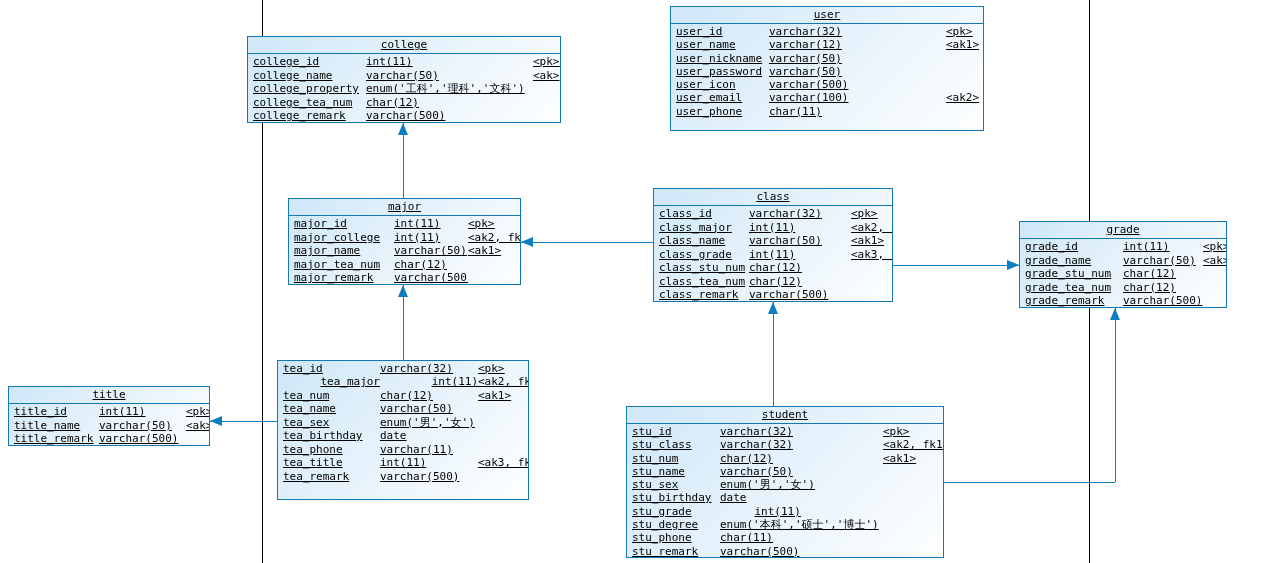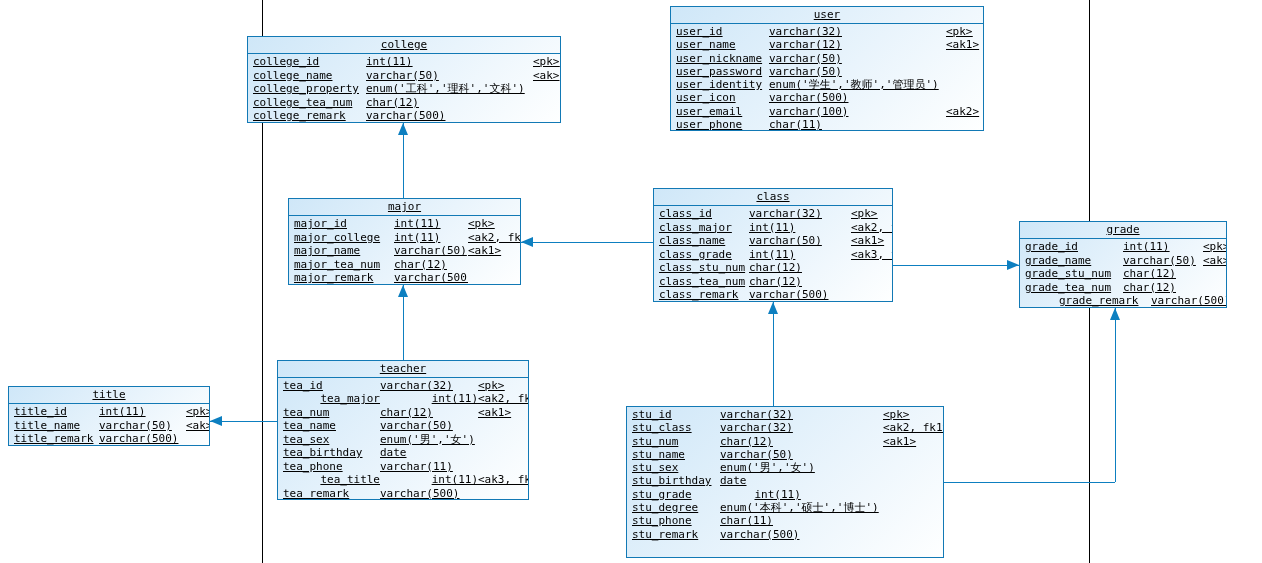--- a/index.html
+++ b/index.html
@@ -79,25 +79,20 @@
           <span class="c-name" style="width: 93px;">user_nickname</span>
           <span class="c-type" style="width: 177px;">varchar(50)</span>
           <span class="c-key"></span>
         </div>
         <div class="trow" style="line-height: 13.25px; height: 13.25px;">
           <span class="c-name" style="width: 93px;">user_password</span>
           <span class="c-type" style="width: 177px;">varchar(50)</span>
           <span class="c-key"></span>
         </div>
         <div class="trow" style="line-height: 13.25px; height: 13.25px;">
-          <span class="c-name" style="width: 93px;">user_identity</span>
-          <span class="c-type" style="width: 177px;">enum('学生','教师','管理员')</span>
-          <span class="c-key"></span>
-        </div>
-        <div class="trow" style="line-height: 13.25px; height: 13.25px;">
           <span class="c-name" style="width: 93px;">user_icon</span>
           <span class="c-type" style="width: 177px;">varchar(500)</span>
           <span class="c-key"></span>
         </div>
         <div class="trow" style="line-height: 13.25px; height: 13.25px;">
           <span class="c-name" style="width: 93px;">user_email</span>
           <span class="c-type" style="width: 177px;">varchar(100)</span>
           <span class="c-key">&lt;ak2&gt;</span>
         </div>
         <div class="trow" style="line-height: 13.25px; height: 13.25px;">
@@ -224,28 +219,27 @@
           <span class="c-name" style="width: 98px;">grade_stu_num</span>
           <span class="c-type" style="width: 80px;">char(12)</span>
           <span class="c-key"></span>
         </div>
         <div class="trow" style="line-height: 13.6px; height: 13.6px;">
           <span class="c-name" style="width: 98px;">grade_tea_num</span>
           <span class="c-type" style="width: 80px;">char(12)</span>
           <span class="c-key"></span>
         </div>
         <div class="trow" style="line-height: 13.6px; height: 13.6px;">
-          <span class="c-name" style="width: 98px; margin-left: 34px;">grade_remark</span>
+          <span class="c-name" style="width: 98px;">grade_remark</span>
           <span class="c-type" style="width: 80px;">varchar(500)</span>
           <span class="c-key"></span>
         </div>
       </div>
     </div>
     <div class="table" style="left: 277px; top: 360px; width: 252px; height: 140px;">
-      <div class="thead"><span>teacher</span></div>
       <div class="tbody">
         <div class="trow pk" style="line-height: 13.44px; height: 13.44px;">
           <span class="c-name" style="width: 97px;">tea_id</span>
           <span class="c-type" style="width: 98px;">varchar(32)</span>
           <span class="c-key">&lt;pk&gt;</span>
         </div>
         <div class="trow" style="line-height: 13.44px; height: 13.44px; text-align: right;">
           <span class="c-name" style="width: 97px;">tea_major</span>
           <span class="c-type" style="width: 98px;">int(11)</span>
           <span class="c-key">&lt;ak2, fk1&gt;</span>
@@ -268,21 +262,21 @@
         <div class="trow" style="line-height: 13.44px; height: 13.44px;">
           <span class="c-name" style="width: 97px;">tea_birthday</span>
           <span class="c-type" style="width: 98px;">date</span>
           <span class="c-key"></span>
         </div>
         <div class="trow" style="line-height: 13.44px; height: 13.44px;">
           <span class="c-name" style="width: 97px;">tea_phone</span>
           <span class="c-type" style="width: 98px;">varchar(11)</span>
           <span class="c-key"></span>
         </div>
-        <div class="trow" style="line-height: 13.44px; height: 13.44px; text-align: right;">
+        <div class="trow" style="line-height: 13.44px; height: 13.44px;">
           <span class="c-name" style="width: 97px;">tea_title</span>
           <span class="c-type" style="width: 98px;">int(11)</span>
           <span class="c-key">&lt;ak3, fk2&gt;</span>
         </div>
         <div class="trow" style="line-height: 13.44px; height: 13.44px;">
           <span class="c-name" style="width: 97px;">tea_remark</span>
           <span class="c-type" style="width: 98px;">varchar(500)</span>
           <span class="c-key"></span>
         </div>
       </div>
@@ -301,20 +295,21 @@
           <span class="c-key">&lt;ak&gt;</span>
         </div>
         <div class="trow" style="line-height: 13.67px; height: 13.67px;">
           <span class="c-name" style="width: 85px;">title_remark</span>
           <span class="c-type" style="width: 87px;">varchar(500)</span>
           <span class="c-key"></span>
         </div>
       </div>
     </div>
     <div class="table" style="left: 626px; top: 406px; width: 318px; height: 152px;">
+      <div class="thead"><span>student</span></div>
       <div class="tbody">
         <div class="trow pk" style="line-height: 13.3px; height: 13.3px;">
           <span class="c-name" style="width: 88px;">stu_id</span>
           <span class="c-type" style="width: 163px;">varchar(32)</span>
           <span class="c-key">&lt;pk&gt;</span>
         </div>
         <div class="trow" style="line-height: 13.3px; height: 13.3px;">
           <span class="c-name" style="width: 88px;">stu_class</span>
           <span class="c-type" style="width: 163px;">varchar(32)</span>
           <span class="c-key">&lt;ak2, fk1&gt;</span>

